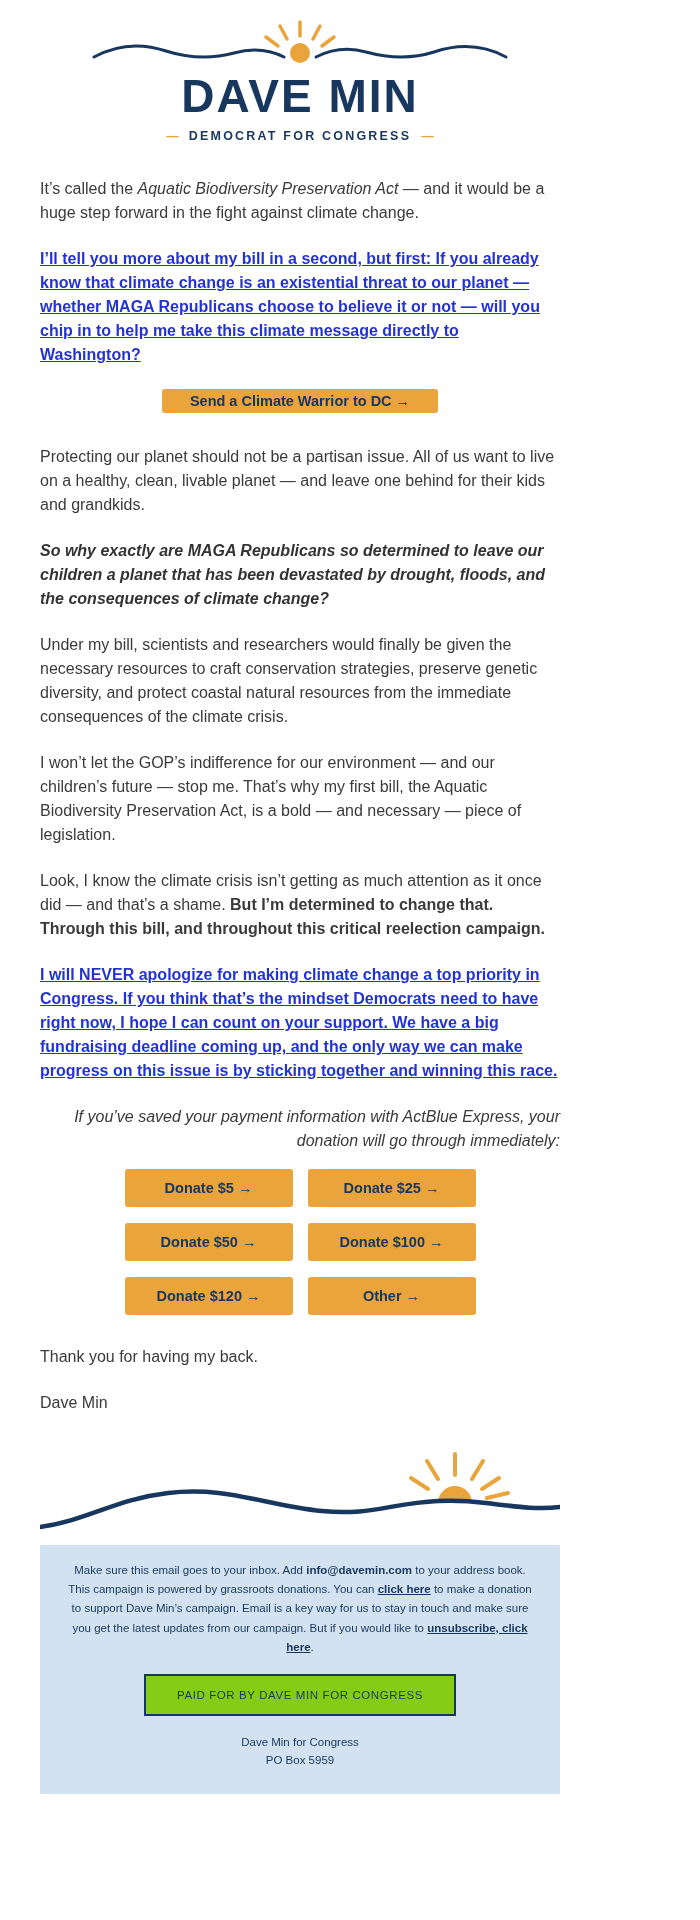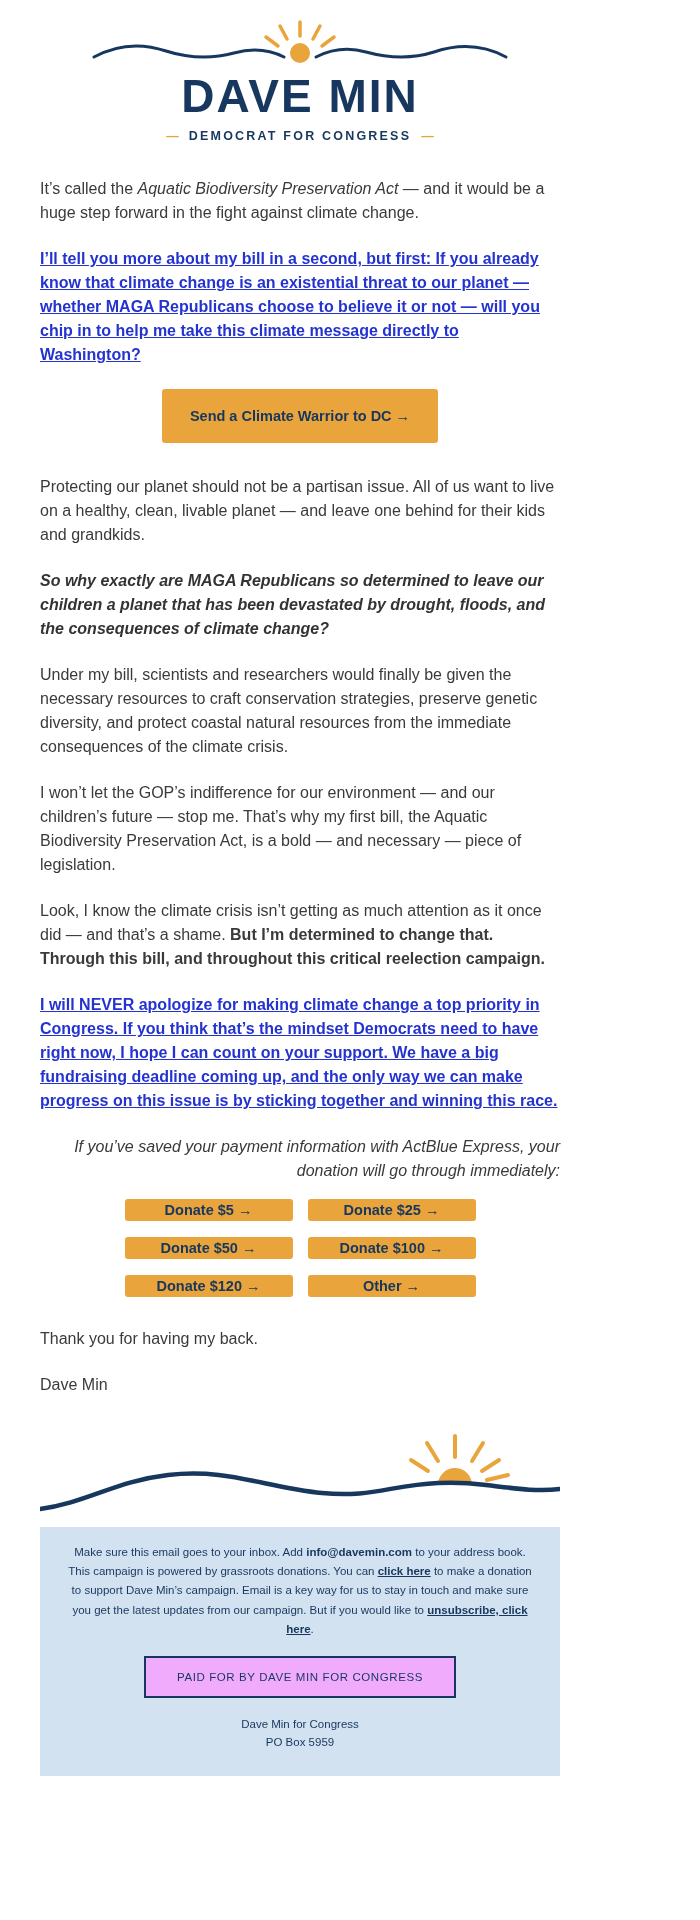--- a/index.html
+++ b/index.html
@@ -33,46 +33,46 @@
   .cta-link {
     color:#2433D0; font-weight:bold; text-decoration:underline; cursor:pointer;
   }
 
   .btn {
     display:inline-block; background:#E9A43C; color:#17375E;
     font-weight:bold; font-size:14.5px; text-decoration:none;
     border-radius:3px; text-align:center; cursor:pointer;
   }
   .btn-row { text-align:center; margin:6px 0 32px 0; }
-  .cta-btn { padding:19px 28px; }
+  .cta-btn { padding:4px 28px; }
 
   .note {
     font-size:12px; font-style:italic; text-align:right;
     color:#3a3a3a; margin-bottom:16px !important;
   }
   .donate-grid {
     display:grid; grid-template-columns:repeat(2, 168px);
     gap:16px 15px; justify-content:center; margin:0 0 30px 0;
   }
-  .donate-btn { padding:3px 6px; }
+  .donate-btn { padding:11px 6px; }
 
   .sign-off { margin-bottom:22px; }
 
   
   .footer-art { display:block; margin:26px auto 0 auto; }
   .footer-panel {
     background:#D3E2F0; color:#17375E; text-align:center;
     padding:16px 28px 24px 28px;
   }
   .footer-line1 { font-size:11.5px; line-height:1.6; }
   .footer-para { font-size:11.5px; line-height:1.7; margin-bottom:16px; }
   .footer-email { font-weight:bold; }
   .footer-link { color:#17375E; font-weight:bold; text-decoration:underline; cursor:pointer;text-align:right; }
   .paid-box {
-    background:#f0abfc; border:2px solid #17375E; color:#17375E;
+    background:#84cc16; border:2px solid #17375E; color:#17375E;
     width:312px; margin:0 auto 18px auto; padding:13px 8px;
     font-size:11.5px; letter-spacing:0.6px;
   }
   .address { font-size:11.5px; line-height:1.55; }
 </style>
 </head>
 <body>
 
 <div class="email">
 

